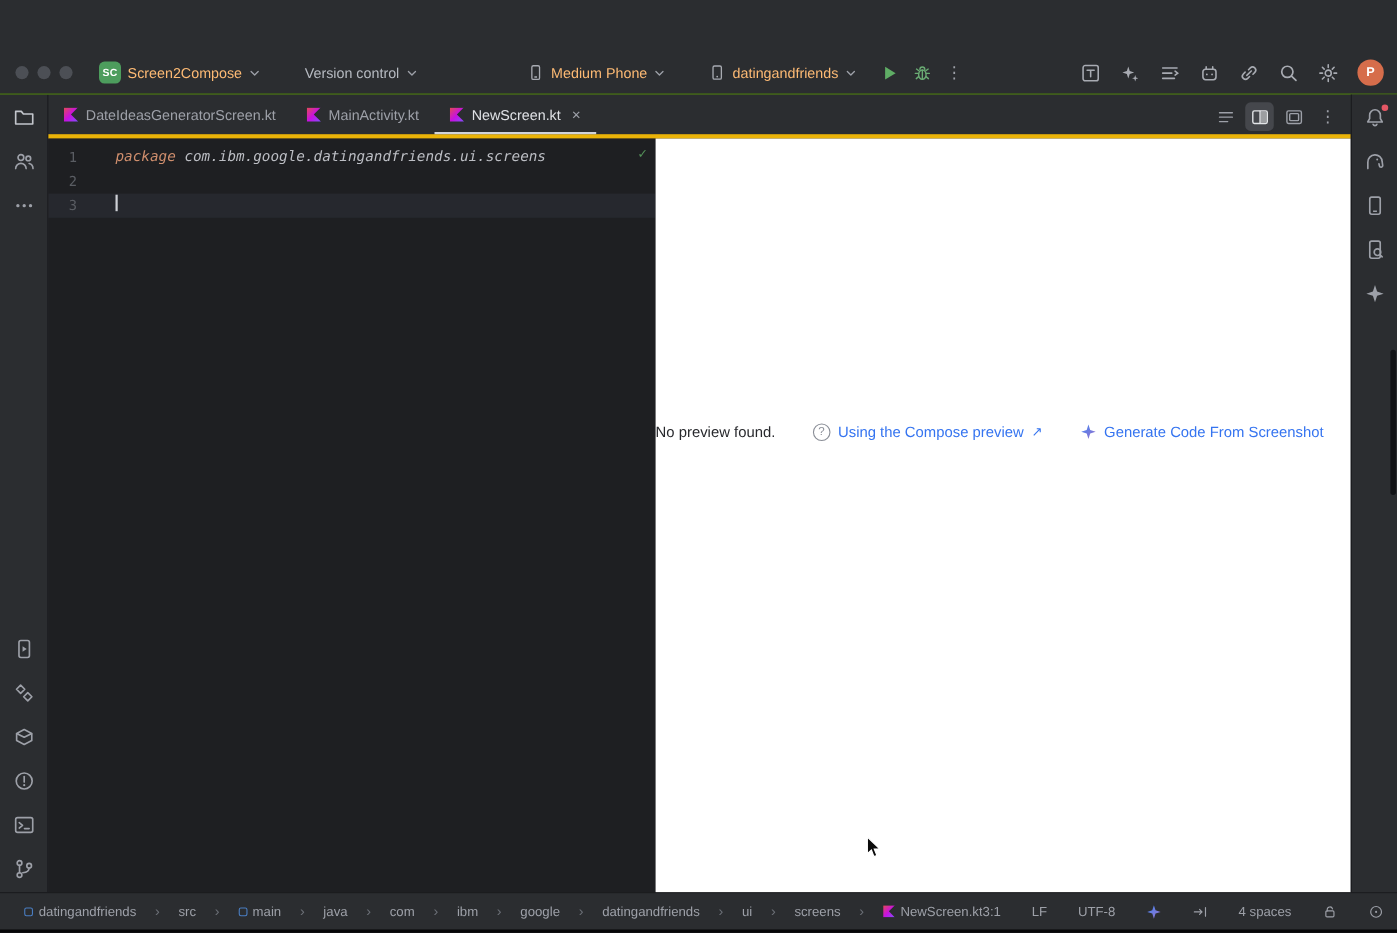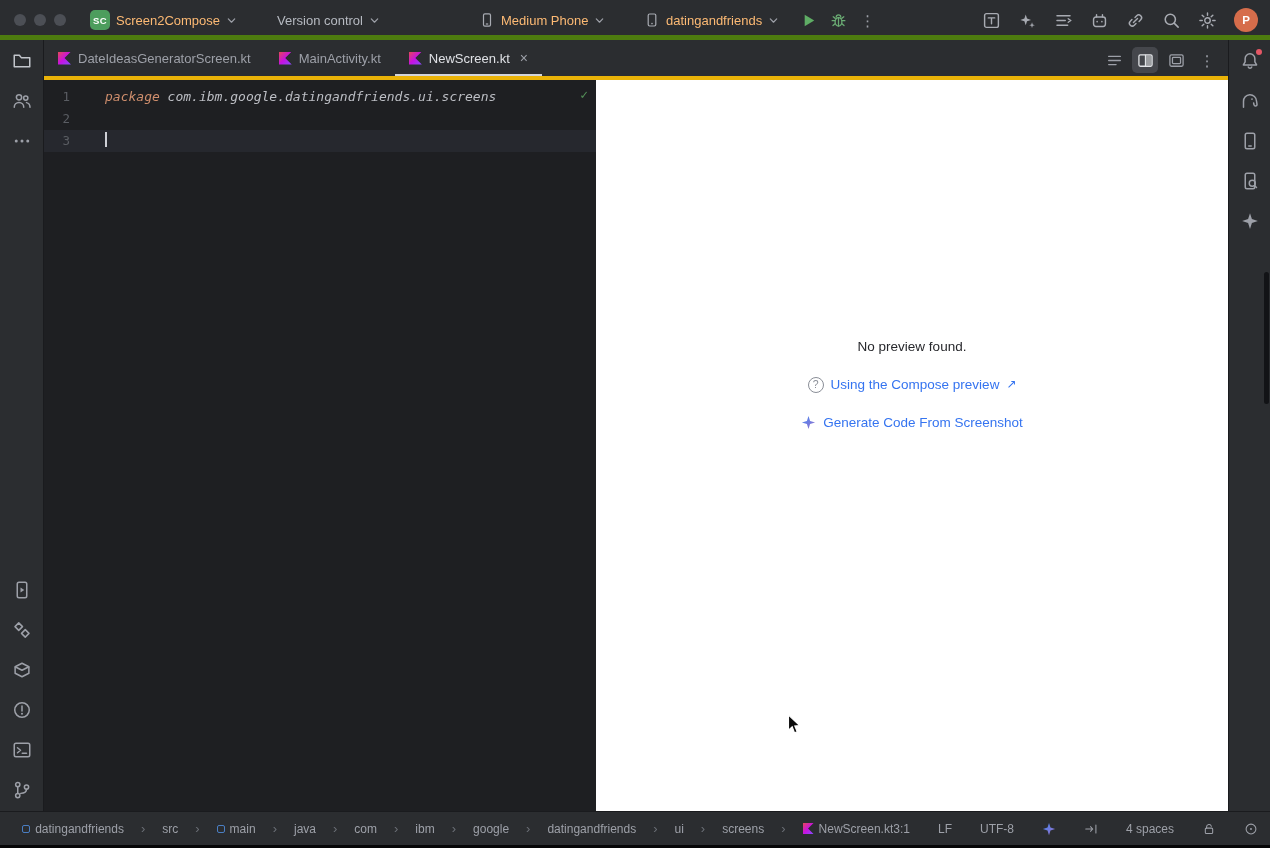--- a/index.html
+++ b/index.html
@@ -3,22 +3,22 @@
 <meta charset="utf-8">
 <style>
   * { margin:0; padding:0; box-sizing:border-box; }
   html,body { width:1270px; height:848px; overflow:hidden; background:#000; }
   body { font-family:"Liberation Sans",sans-serif; -webkit-font-smoothing:antialiased; }
 
   .window { width:1270px; height:848px; display:flex; flex-direction:column;
             background:var(--chrome,#2b2d30); color:#b6bac1; }
 
   
-  .titlebar { flex:0 0 40px; position:relative; border-bottom:5px solid #4d7c0f;
-              font-size:13px; }
+  .titlebar { flex:0 0 40px; position:relative; border-bottom:1px solid #4d7c0f;
+              font-size:13px;margin-top:46px; }
   .tl-group { position:absolute; left:14px; top:14px; display:flex; gap:8px; }
   .tl { width:12px; height:12px; border-radius:50%; background:#4c4f55; }
   .tb-group { position:absolute; top:0; height:40px; display:flex; align-items:center; gap:6px; }
   .badge { width:20px; height:20px; border-radius:5px; background:var(--badge,#4d9d5d);
            color:#fff; font-size:9.5px; font-weight:bold; display:flex;
            align-items:center; justify-content:center; letter-spacing:.3px; }
   .tb-label { color:#fdba74; }
   .tb-label.dim { color:#b6bac1; }
   .chev { color:#9da0a8; display:flex; }
   .ticon { color:#a8abb2; display:flex; align-items:center; justify-content:center; }
@@ -76,21 +76,21 @@
   .kw { color:var(--keyword,#cf8e6d); }
   .caret { display:inline-block; width:1.5px; height:15px; background:#ced0d6;
            vertical-align:-2px; }
   .inspect-check { position:absolute; top:7px; right:8px; color:var(--green,#549159);
                    font-size:13px; font-weight:bold; }
 
   
   .preview { flex:1 1 auto; background:var(--preview,#ffffff); position:relative;
              min-width:0; }
   .preview-msg { position:absolute; left:0; right:0; top:256px; display:flex;
-                 flex-direction:column; align-items:center; gap:17px;
+                 flex-direction:row; align-items:center; gap:34px;
                  font-size:13.5px; line-height:21px; color:#27282c; }
   .p-link { display:flex; align-items:center; gap:7px; color:var(--link,#3574f0); }
   .q-icon { width:16px; height:16px; border-radius:50%; border:1.2px solid #8a8e97;
             color:#8a8e97; font-size:10.5px; line-height:1; display:flex;
             align-items:center; justify-content:center; }
   .ext-arrow { font-size:12px; }
   .mouse-cursor { position:absolute; left:191px; top:634px; pointer-events:none; }
 
   
   .statusbar { flex:0 0 34px; display:flex; align-items:center; background:var(--chrome,#2b2d30);

